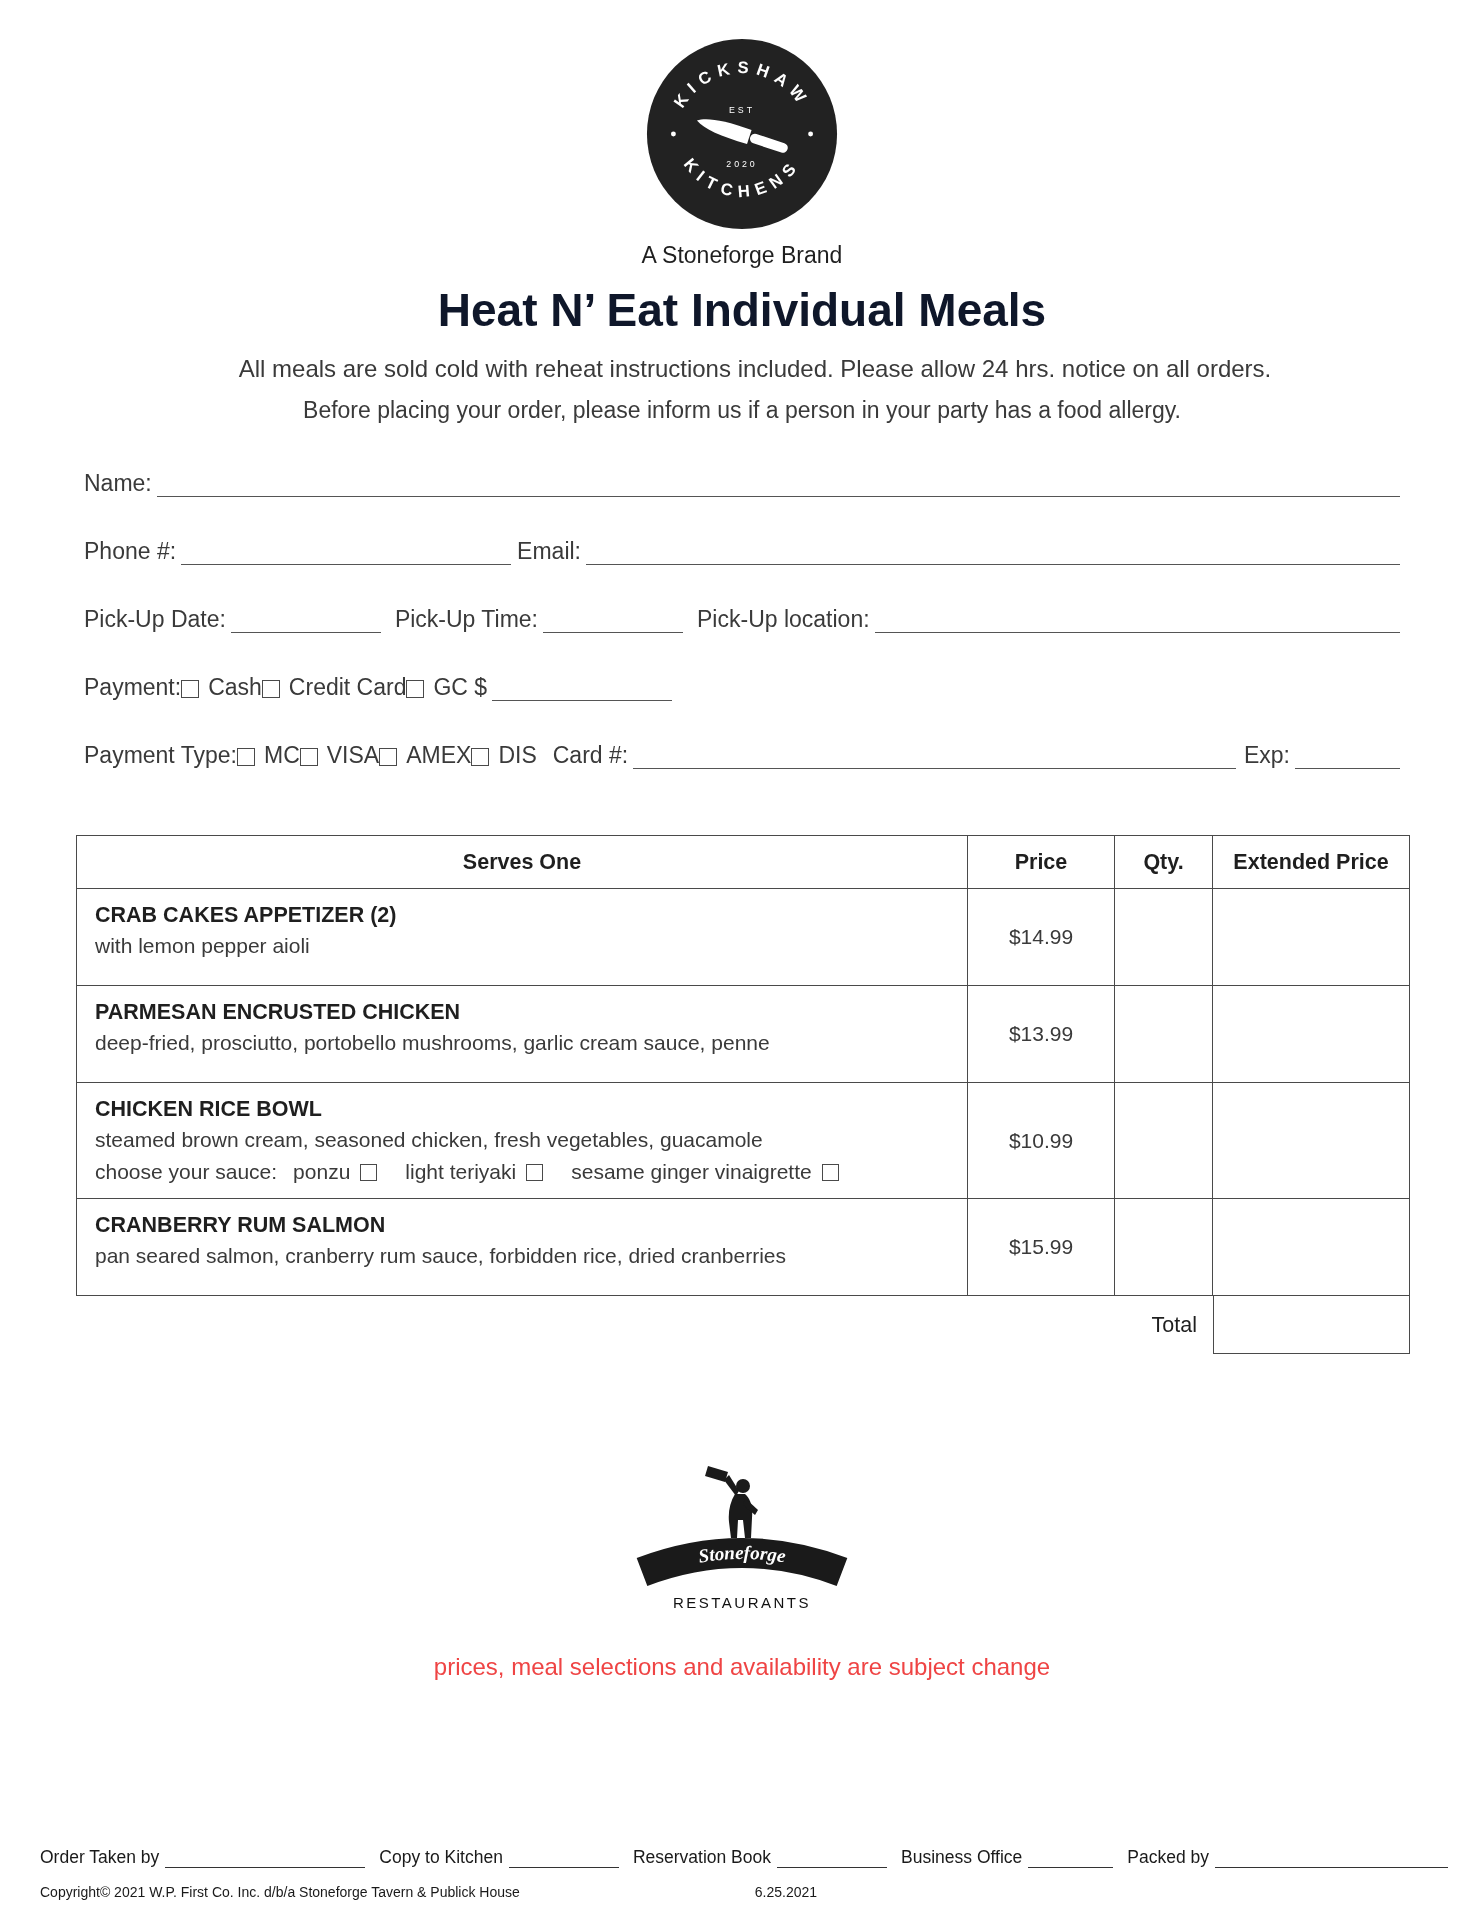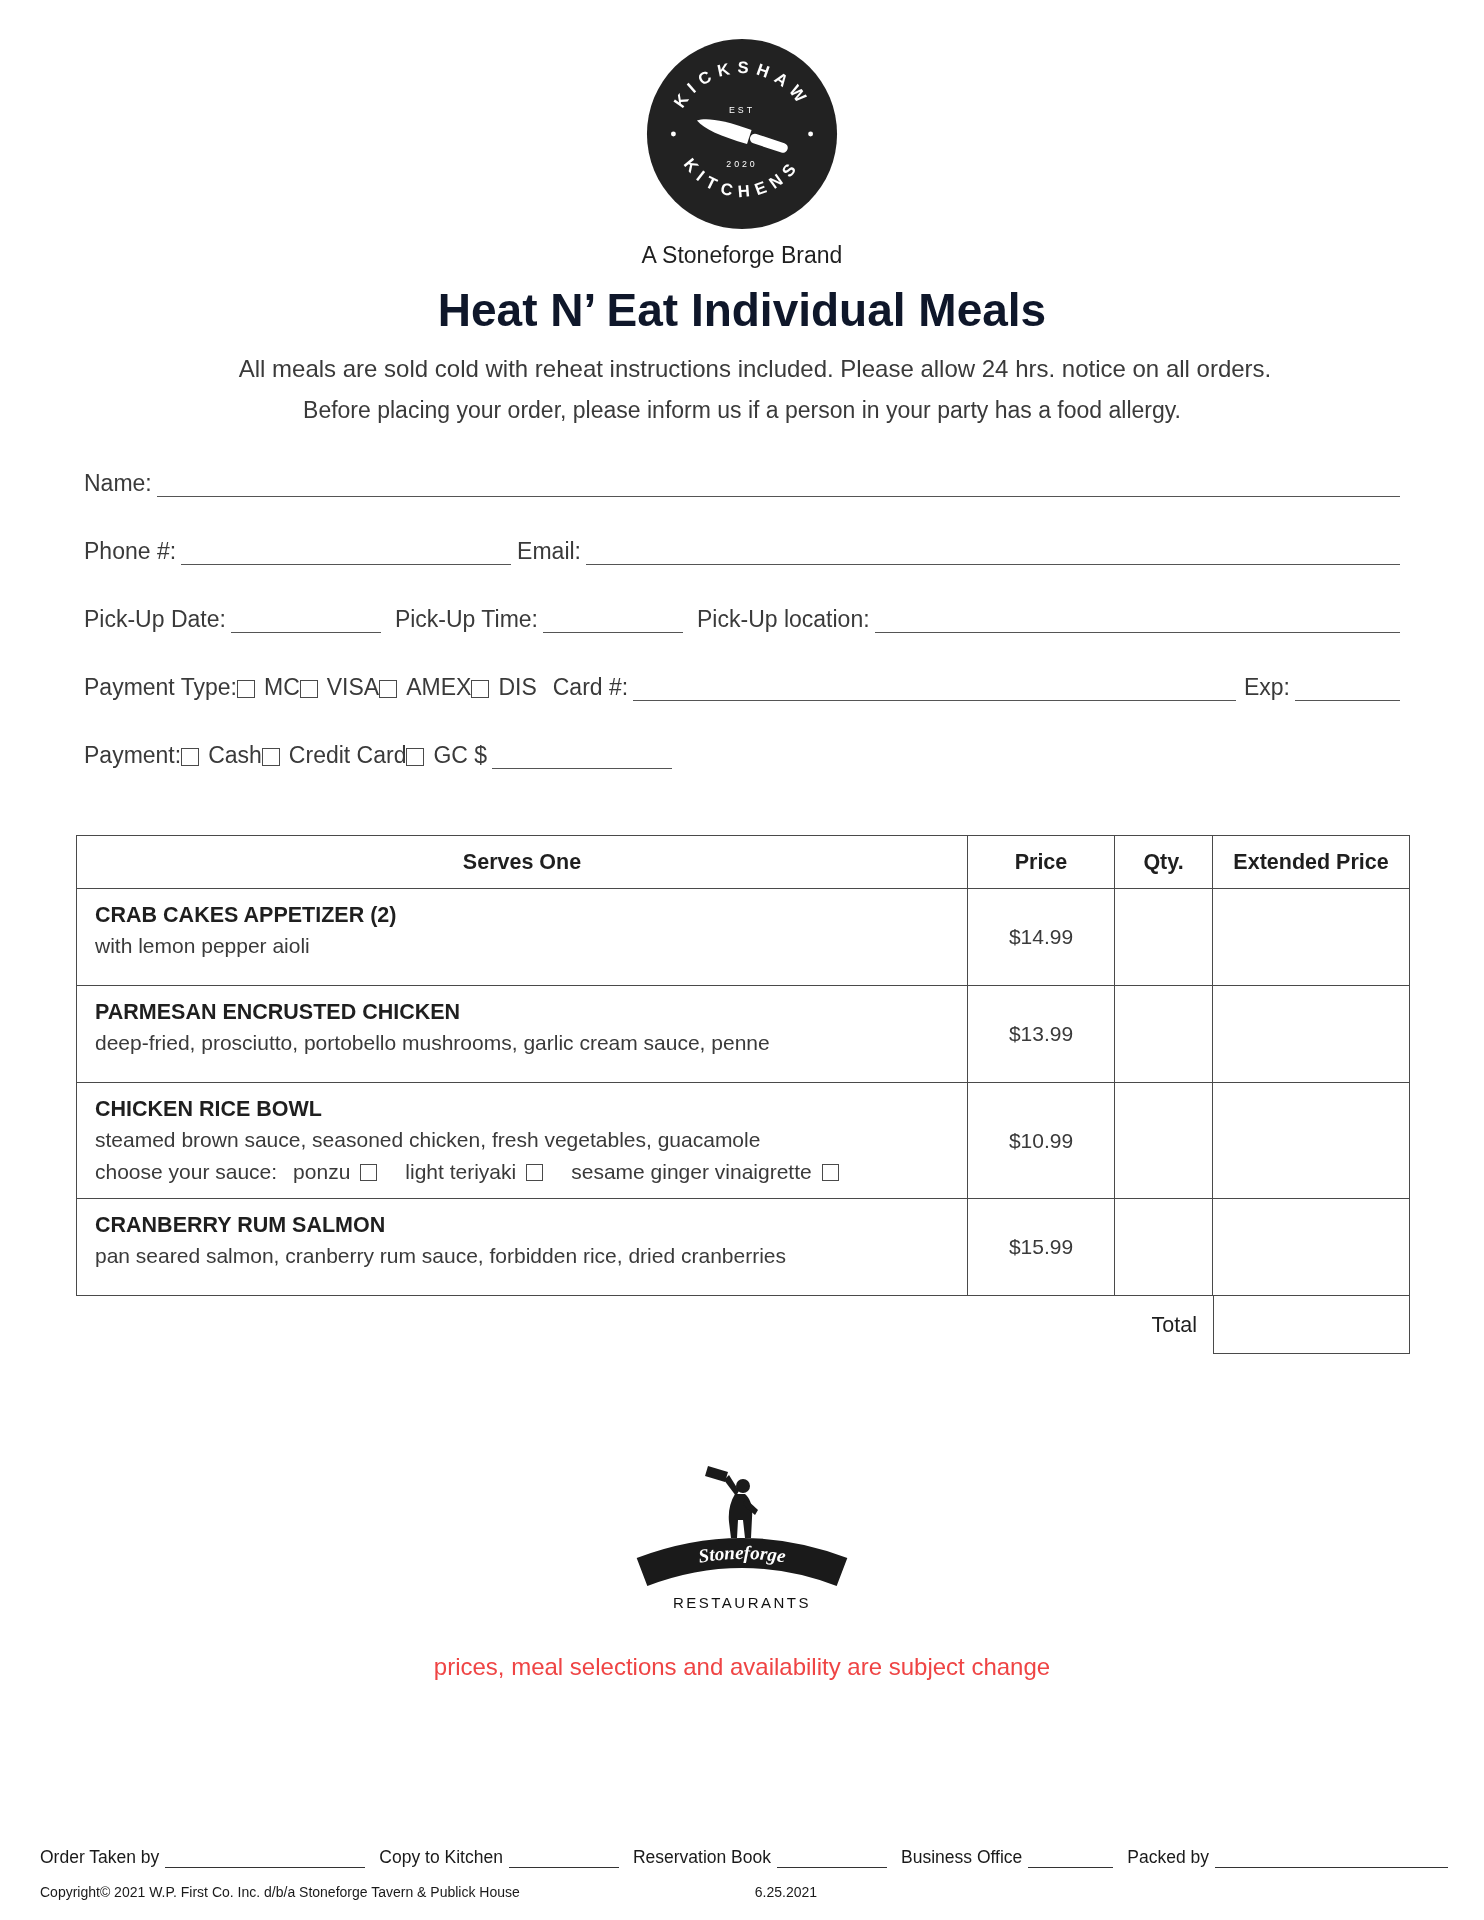--- a/index.html
+++ b/index.html
@@ -105,44 +105,44 @@
     <div class="line">
       <span class="lbl">Pick-Up Date:</span>
       <span class="blank w150"></span>
       <span class="lbl ml14">Pick-Up Time:</span>
       <span class="blank w140"></span>
       <span class="lbl ml14">Pick-Up location:</span>
       <span class="blank grow"></span>
     </div>
 
     <div class="line">
+      <span class="lbl">Payment:</span>
+      <span class="cb ml12"></span>
+      <span class="lbl">Cash</span>
+      <span class="cb ml22"></span>
+      <span class="lbl">Credit Card</span>
+      <span class="cb ml22"></span>
+      <span class="lbl">GC $</span>
+      <span class="blank w180"></span>
+    </div>
+
+    <div class="line">
       <span class="lbl">Payment Type:</span>
       <span class="cb ml12"></span>
       <span class="lbl">MC</span>
       <span class="cb ml22"></span>
       <span class="lbl">VISA</span>
       <span class="cb ml22"></span>
       <span class="lbl">AMEX</span>
       <span class="cb ml22"></span>
       <span class="lbl">DIS</span>
       <span class="lbl ml16">Card #:</span>
       <span class="blank grow"></span>
       <span class="lbl ml8">Exp:</span>
       <span class="blank w105"></span>
-    </div>
-
-    <div class="line">
-      <span class="lbl">Payment:</span>
-      <span class="cb ml12"></span>
-      <span class="lbl">Cash</span>
-      <span class="cb ml22"></span>
-      <span class="lbl">Credit Card</span>
-      <span class="cb ml22"></span>
-      <span class="lbl">GC $</span>
-      <span class="blank w180"></span>
     </div>
   </div>
 
   <div class="menu-table">
 
     <div class="trow thead">
       <div class="cell c-serves th">Serves One</div>
       <div class="cell c-price th">Price</div>
       <div class="cell c-qty th">Qty.</div>
       <div class="cell c-ext th">Extended Price</div>
@@ -164,21 +164,21 @@
         <div class="item-desc">deep-fried, prosciutto, portobello mushrooms, garlic cream sauce, penne</div>
       </div>
       <div class="cell c-price">$13.99</div>
       <div class="cell c-qty"></div>
       <div class="cell c-ext"></div>
     </div>
 
     <div class="trow mrow">
       <div class="cell c-serves">
         <div class="item-name">CHICKEN RICE BOWL</div>
-        <div class="item-desc">steamed brown sauce, seasoned chicken, fresh vegetables, guacamole</div>
+        <div class="item-desc">steamed brown cream, seasoned chicken, fresh vegetables, guacamole</div>
         <div class="sauce-line">
           <span>choose your sauce:</span>
           <span class="ml16">ponzu</span>
           <span class="cb-sm"></span>
           <span class="ml28">light teriyaki</span>
           <span class="cb-sm"></span>
           <span class="ml28">sesame ginger vinaigrette</span>
           <span class="cb-sm"></span>
         </div>
       </div>

